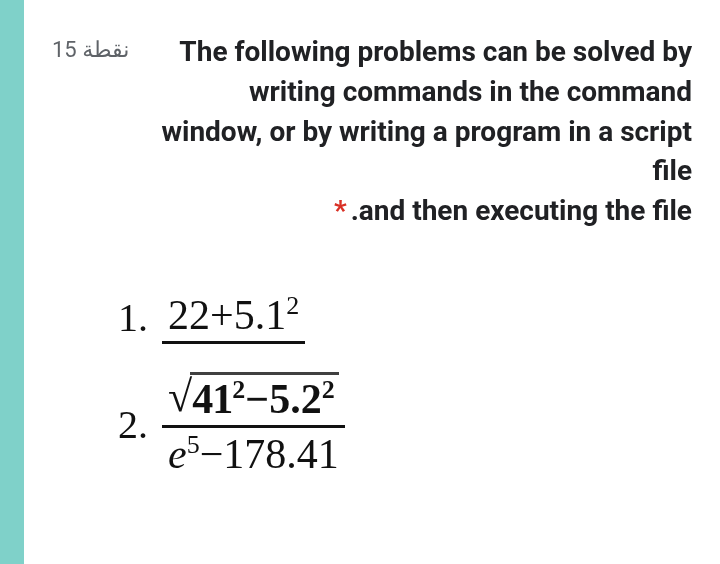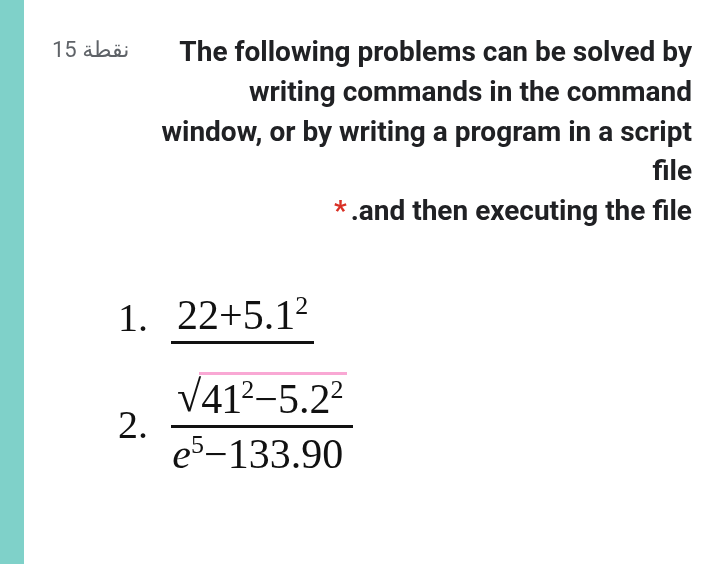--- a/index.html
+++ b/index.html
@@ -69,21 +69,20 @@
   .frac {
     display: inline-flex;
     flex-direction: column;
     align-items: center;
     line-height: 1.15;
   }
   .frac .top {
     padding: 0 6px 2px 6px;
     border-bottom: 3px solid #111;
     white-space: nowrap;
-    margin-left: 9px;
   }
   .frac .bot {
     padding: 2px 6px 0 6px;
     white-space: nowrap;
   }
   sup {
     font-size: 0.62em;
     vertical-align: super;
     line-height: 0;
   }
@@ -92,23 +91,24 @@
     align-items: flex-start;
   }
   .radical {
     font-size: 1.05em;
     line-height: 1;
     margin-right: -2px;
     position: relative;
     top: 3px;
   }
   .under-root {
-    border-top: 3px solid #f9a8d4;
+    border-top: 3px solid #404040;
     padding: 0 4px 0 2px;
     line-height: 1.15;
+    font-weight: bold;
   }
   .ital { font-style: italic; }
   .thin { letter-spacing: -1px; }
 </style>
 </head>
 <body>
 
 <div class="teal-edge"></div>
 
 <div class="content">
@@ -136,20 +136,20 @@
       <span class="frac">
         <span class="top">
           <span class="sqrt-wrap">
             <span class="radical">√</span>
             <span class="under-root">
               <span class="thin">41</span><sup>2</sup><span>−5.2</span><sup>2</sup>
             </span>
           </span>
         </span>
         <span class="bot">
-          <span class="ital">e</span><sup>5</sup><span>−133.90</span>
+          <span class="ital">e</span><sup>5</sup><span>−178.41</span>
         </span>
       </span>
     </div>
 
   </div>
 
 </div>
 
 </body></html>

